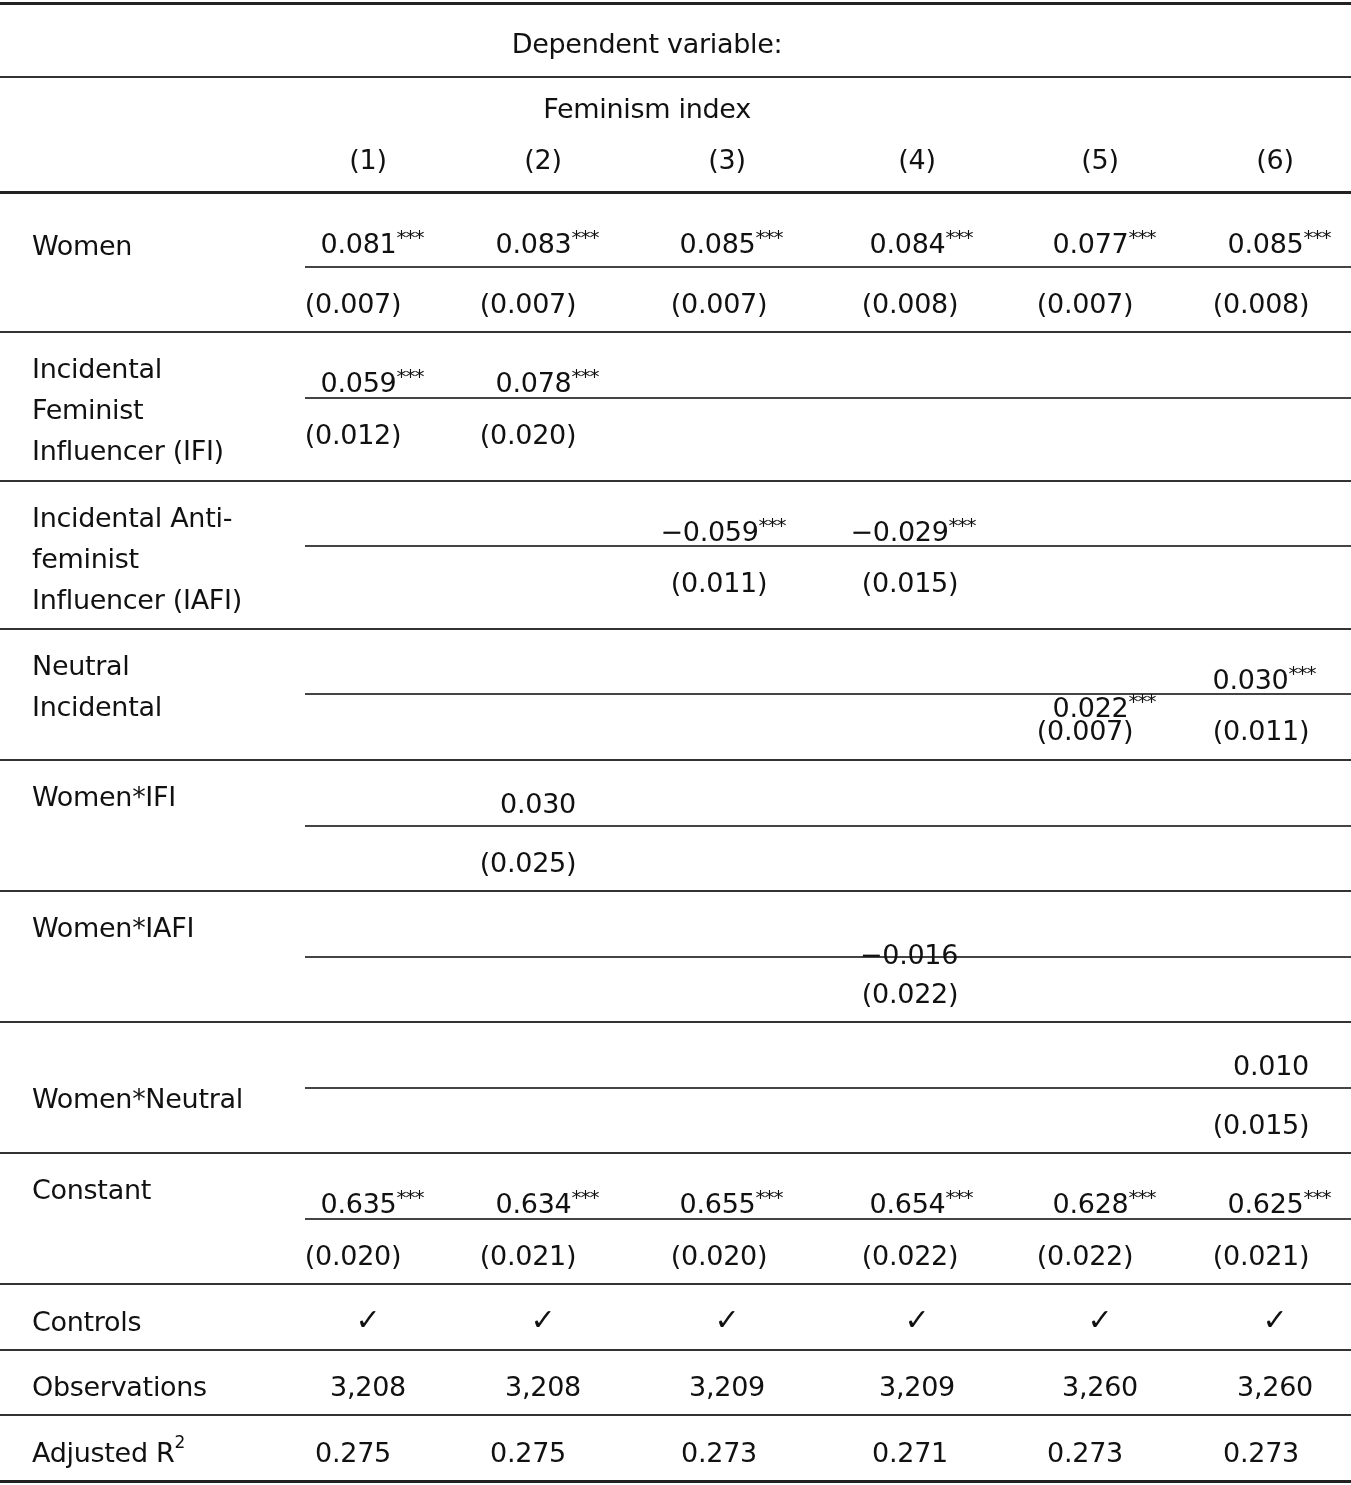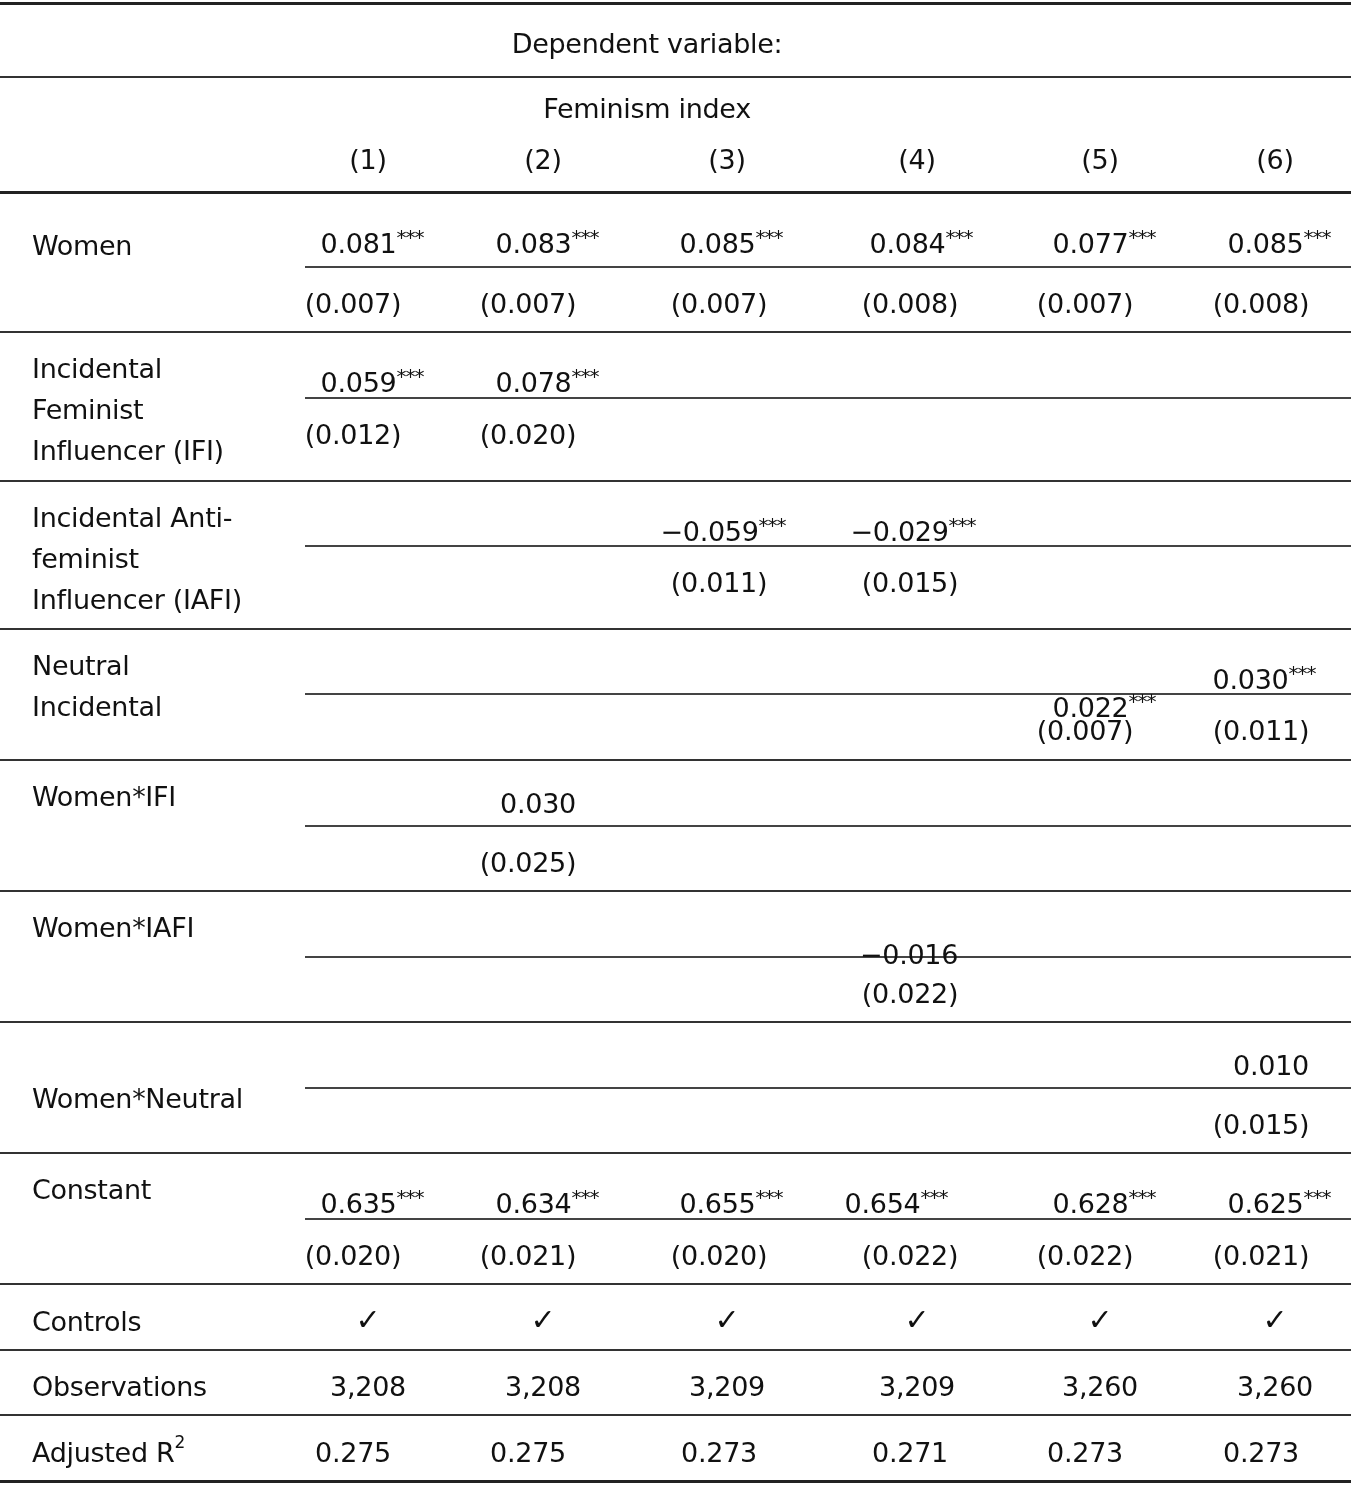--- a/index.html
+++ b/index.html
@@ -110,21 +110,21 @@
       <div>
         <div class="hline inner" style="top: 1218px;"></div>
         <div class="hline" style="top: 1283px;"></div>
         <div class="txt label" style="top: 1173px;">Constant</div>
         <div class="txt center" style="left: 372px; top: 1180px;"><span>0.635</span><span class="stars">***</span></div>
         <div class="txt center" style="left: 353px; top: 1239px;">(0.020)</div>
         <div class="txt center" style="left: 547px; top: 1180px;"><span>0.634</span><span class="stars">***</span></div>
         <div class="txt center" style="left: 528px; top: 1239px;">(0.021)</div>
         <div class="txt center" style="left: 731px; top: 1180px;"><span>0.655</span><span class="stars">***</span></div>
         <div class="txt center" style="left: 719px; top: 1239px;">(0.020)</div>
-        <div class="txt center" style="left: 896px; top: 1180px;"><span>0.654</span><span class="stars">***</span></div>
+        <div class="txt center" style="left: 921px; top: 1180px;"><span>0.654</span><span class="stars">***</span></div>
         <div class="txt center" style="left: 910px; top: 1239px;">(0.022)</div>
         <div class="txt center" style="left: 1104px; top: 1180px;"><span>0.628</span><span class="stars">***</span></div>
         <div class="txt center" style="left: 1085px; top: 1239px;">(0.022)</div>
         <div class="txt center" style="left: 1279px; top: 1180px;"><span>0.625</span><span class="stars">***</span></div>
         <div class="txt center" style="left: 1261px; top: 1239px;">(0.021)</div>
       </div>
     </div>
 
   <div class="hline" style="top:1349px"></div>
   <div class="hline" style="top:1414px"></div>

